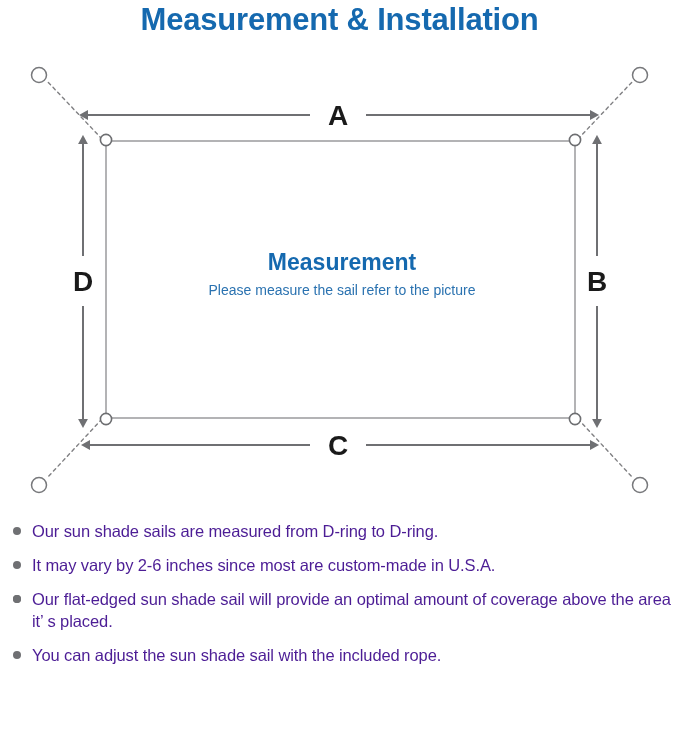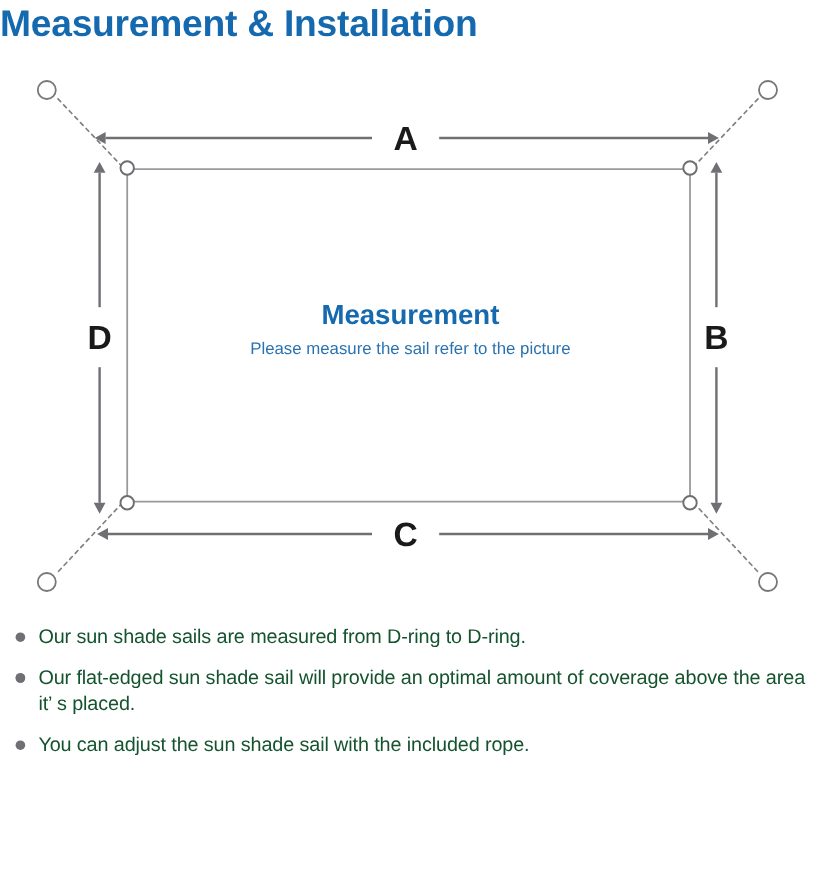--- a/index.html
+++ b/index.html
@@ -15,20 +15,21 @@
     font-family: "Liberation Sans", sans-serif;
     -webkit-font-smoothing: antialiased;
   }
 
   
   .title {
     position: absolute;
     left: 0;
     top: 0;
     width: 679px;
+    text-align: center;
     font-family: "Liberation Sans", sans-serif;
     font-weight: bold;
     font-size: 31px;
     letter-spacing: -0.2px;
     color: #1569AF;
     line-height: 38px;
     padding-top: 1px;
     white-space: nowrap;
   }
 
@@ -68,21 +69,21 @@
     position: absolute;
     left: 0;
     top: 520px;
     width: 679px;
   }
   .note-item {
     position: relative;
     padding-left: 32px;
     padding-right: 6px;
     margin-bottom: 12px;
-    color: #14532d;
+    color: #4c1d95;
     font-family: "Liberation Sans", sans-serif;
     font-size: 16.5px;
     line-height: 22px;
     letter-spacing: -0.1px;
   }
   .note-item .dot {
     position: absolute;
     left: 13px;
     top: 7px;
     width: 8px;
@@ -159,20 +160,24 @@
   </svg>
 </div>
 
 <div class="notes">
   <div class="note-item">
     <span class="dot"></span>
     <span>Our sun shade sails are measured from D-ring to D-ring.</span>
   </div>
   <div class="note-item">
     <span class="dot"></span>
+    <span>It may vary by 2-6 inches since most are custom-made in U.S.A.</span>
+  </div>
+  <div class="note-item">
+    <span class="dot"></span>
   </div>
   <div class="note-item">
     <span class="dot"></span>
     <span>Our flat-edged sun shade sail will provide an optimal amount of coverage above the area it’ s placed.</span>
   </div>
   <div class="note-item">
     <span class="dot"></span>
     <span>You can adjust the sun shade sail with the included rope.</span>
   </div>
 </div>

